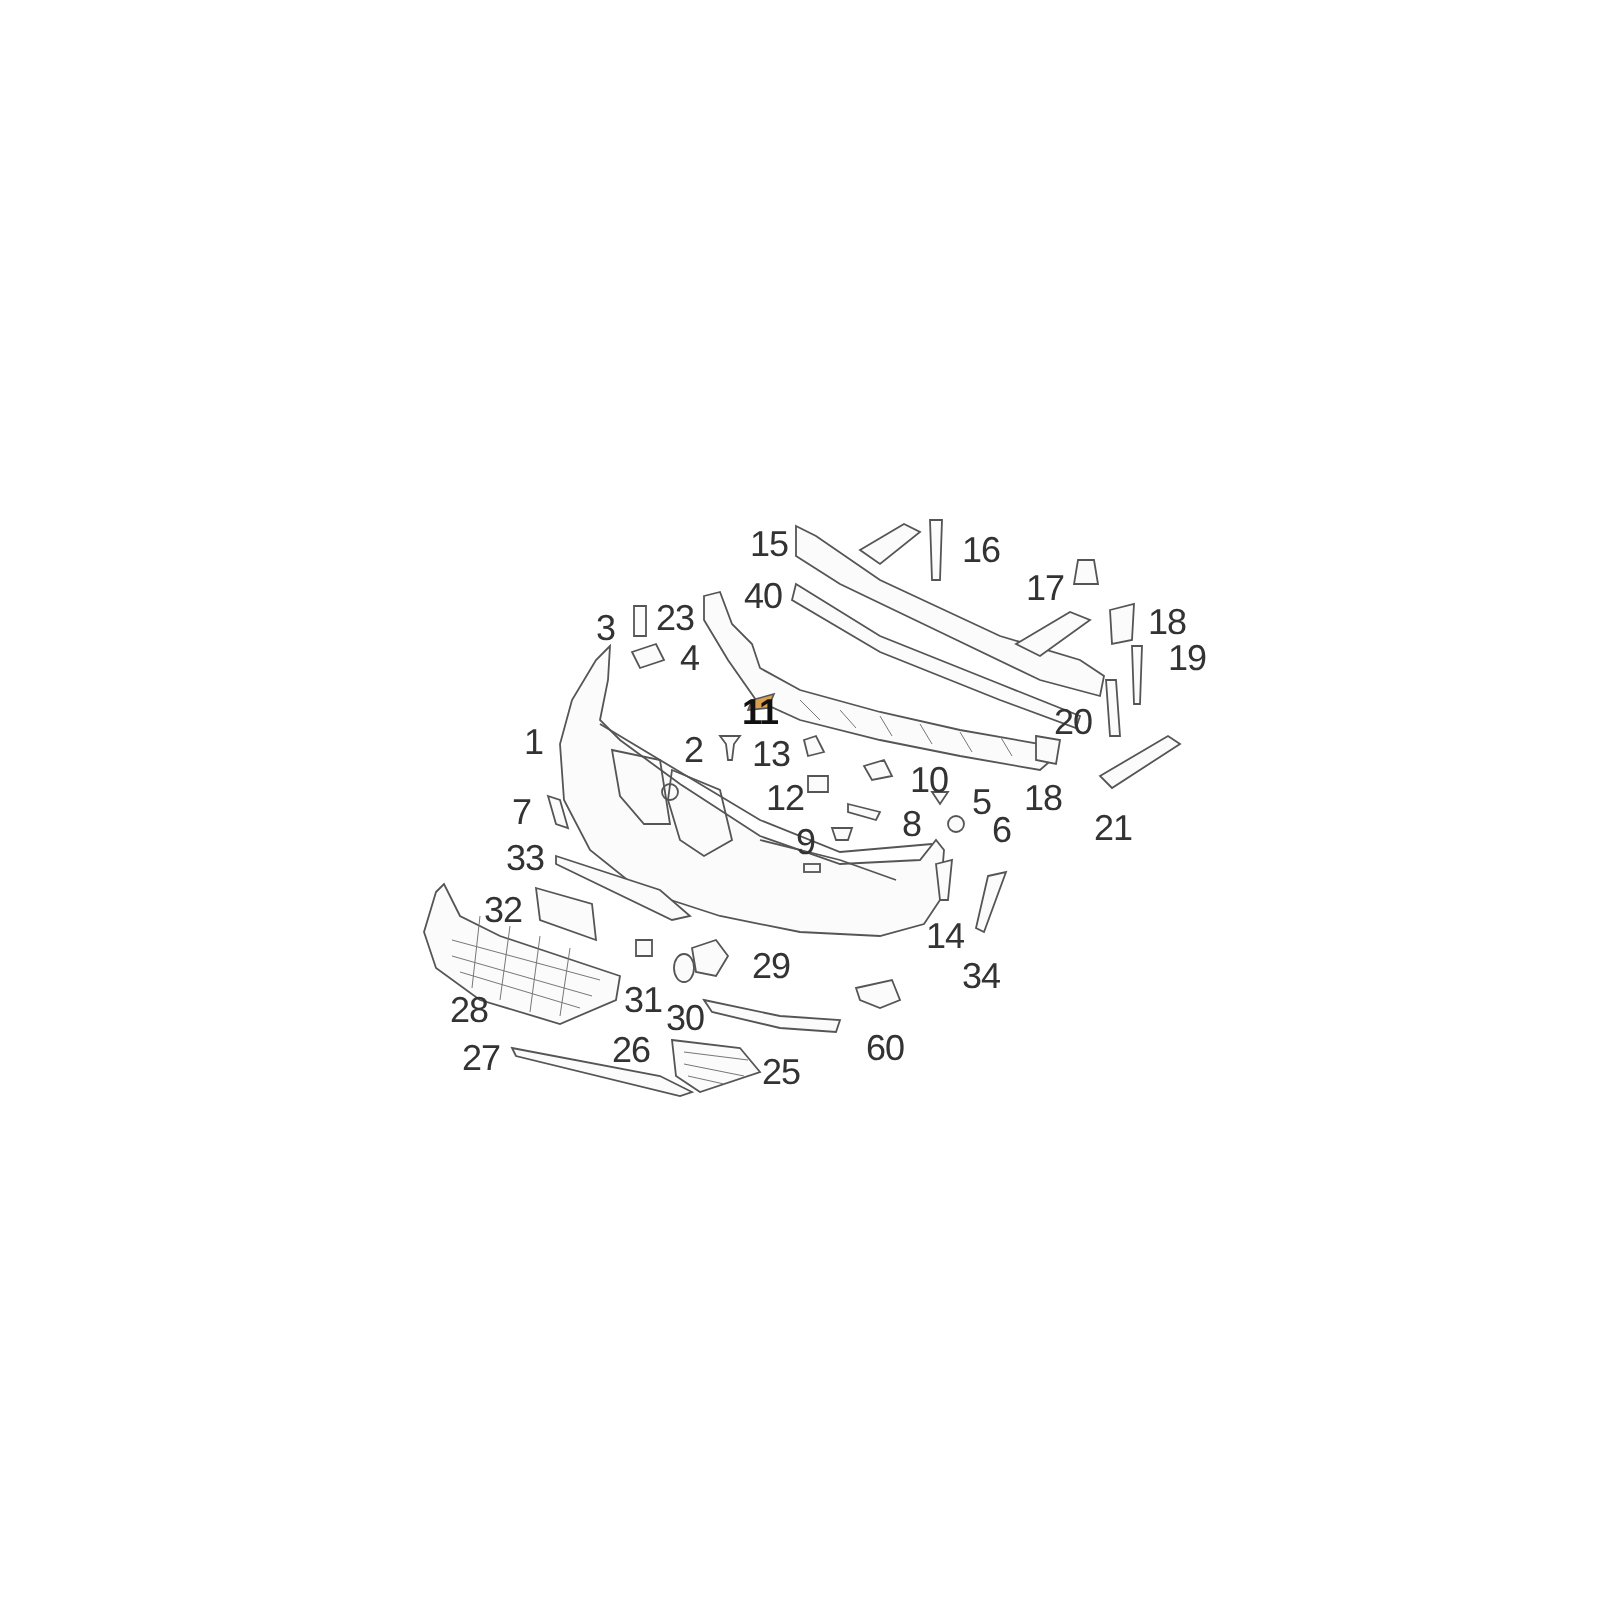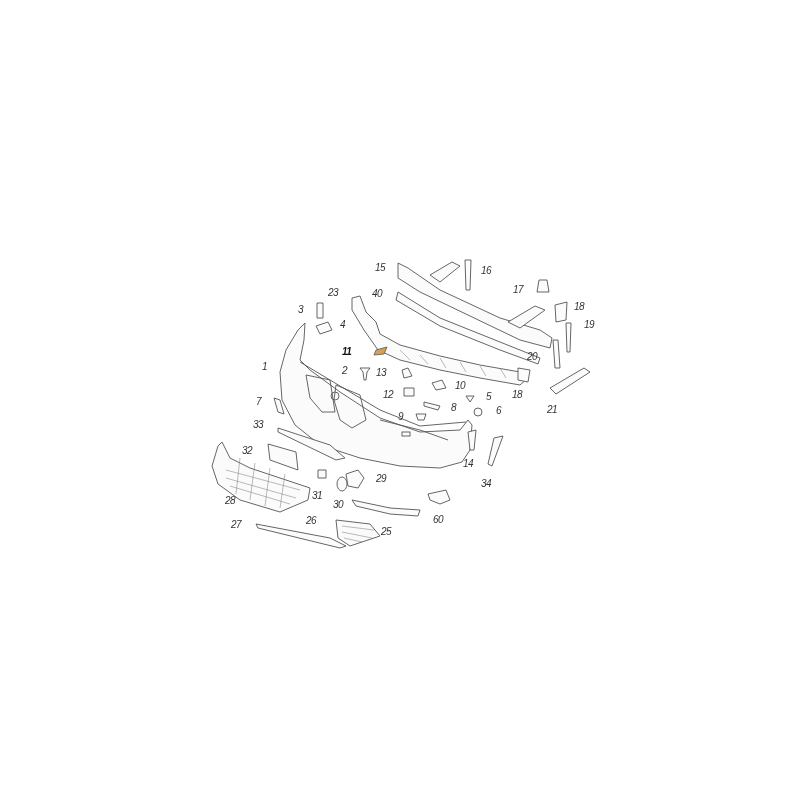--- a/index.html
+++ b/index.html
@@ -1,20 +1,20 @@
 <!DOCTYPE html>
 <html><head>
 <meta charset="utf-8">
 <style>
   html, body { margin:0; padding:0; background:#ffffff; }
   body { width:800px; height:800px; position:relative; overflow:hidden;
          font-family:"Liberation Sans", sans-serif; }
   #diagram { position:absolute; left:0; top:0; width:800px; height:800px; }
-  .callout { position:absolute; font-size:10px; color:#333; line-height:1;
-             white-space:nowrap; letter-spacing:-0.5px; cursor:pointer;font-style:italic; }
+  .callout { position:absolute; font-size:18px; color:#333; line-height:1;
+             white-space:nowrap; letter-spacing:-0.5px; cursor:pointer; }
   .callout.hl { font-weight:bold; color:#111; }
   svg .part { fill:#fbfbfb; stroke:#555; stroke-width:0.9; }
   svg .part2 { fill:none; stroke:#555; stroke-width:0.9; }
   svg .grid { stroke:#777; stroke-width:0.5; fill:none; }
 </style>
 </head>
 <body>
 
 <div id="diagram">
   <svg width="800" height="800" viewBox="0 0 800 800">
@@ -94,33 +94,33 @@
   <span class="callout" style="left:262px;top:362px">1</span>
   <span class="callout" style="left:342px;top:366px">2</span>
   <span class="callout" style="left:298px;top:305px">3</span>
   <span class="callout" style="left:340px;top:320px">4</span>
   <span class="callout" style="left:486px;top:392px">5</span>
   <span class="callout" style="left:496px;top:406px">6</span>
   <span class="callout" style="left:256px;top:397px">7</span>
   <span class="callout" style="left:451px;top:403px">8</span>
   <span class="callout" style="left:398px;top:412px">9</span>
   <span class="callout" style="left:455px;top:381px">10</span>
-  <span class="callout hl" style="left:342px;top:347px">11</span>
+  <span class="callout hl" style="left:371px;top:347px">11</span>
   <span class="callout" style="left:383px;top:390px">12</span>
   <span class="callout" style="left:376px;top:368px">13</span>
   <span class="callout" style="left:463px;top:459px">14</span>
   <span class="callout" style="left:375px;top:263px">15</span>
   <span class="callout" style="left:481px;top:266px">16</span>
   <span class="callout" style="left:513px;top:285px">17</span>
   <span class="callout" style="left:574px;top:302px">18</span>
   <span class="callout" style="left:584px;top:320px">19</span>
   <span class="callout" style="left:527px;top:352px">20</span>
   <span class="callout" style="left:547px;top:405px">21</span>
   <span class="callout" style="left:372px;top:289px">40</span>
-  <span class="callout" style="left:328px;top:288px">23</span>
+  <span class="callout" style="left:328px;top:300px">23</span>
   <span class="callout" style="left:512px;top:390px">18</span>
   <span class="callout" style="left:381px;top:527px">25</span>
   <span class="callout" style="left:306px;top:516px">26</span>
   <span class="callout" style="left:231px;top:520px">27</span>
   <span class="callout" style="left:225px;top:496px">28</span>
   <span class="callout" style="left:376px;top:474px">29</span>
   <span class="callout" style="left:333px;top:500px">30</span>
   <span class="callout" style="left:312px;top:491px">31</span>
   <span class="callout" style="left:242px;top:446px">32</span>
   <span class="callout" style="left:253px;top:420px">33</span>

